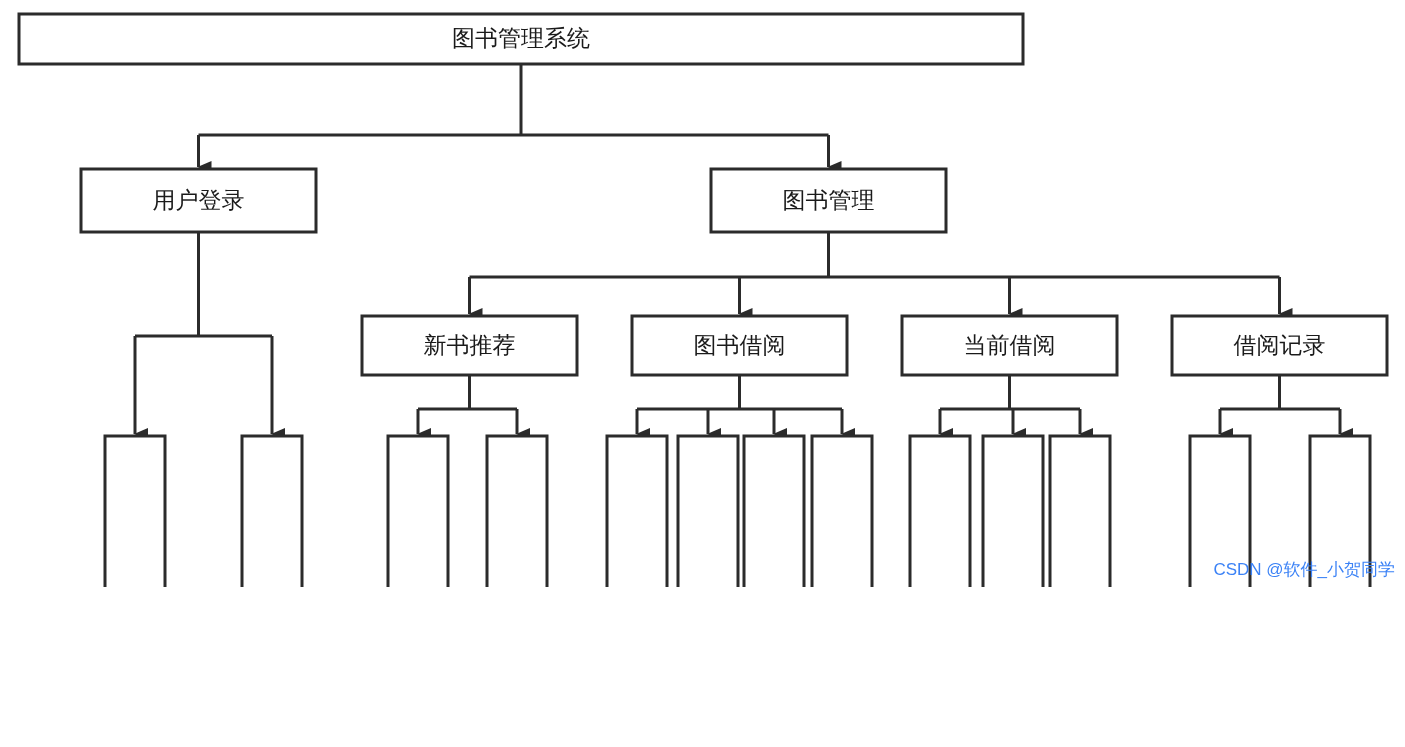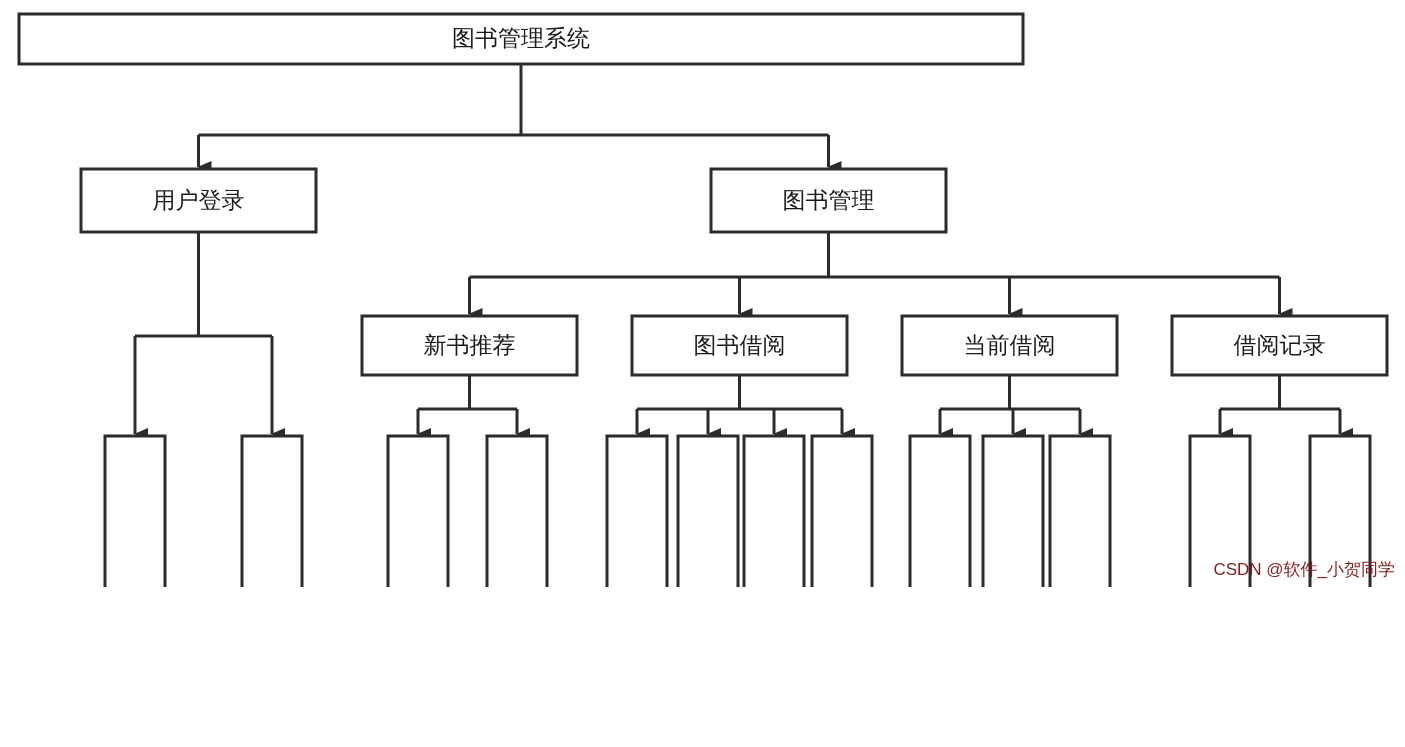--- a/index.html
+++ b/index.html
@@ -60,21 +60,21 @@
     text-align: center;
     white-space: nowrap;
     pointer-events: none;
   }
   .watermark {
     position: absolute;
     right: 10px;
     bottom: 6px;
     font-family: "Liberation Sans", "DejaVu Sans", sans-serif;
     font-size: 17px;
-    color: #7f1d1d;
+    color: #3b82f6;
     white-space: nowrap;
   }
 </style>
 </head>
 <body>
 
 <div id="stage">
 
   <svg id="diagram-svg" viewBox="0 0 1405 747" xmlns="http://www.w3.org/2000/svg">
     <defs>

